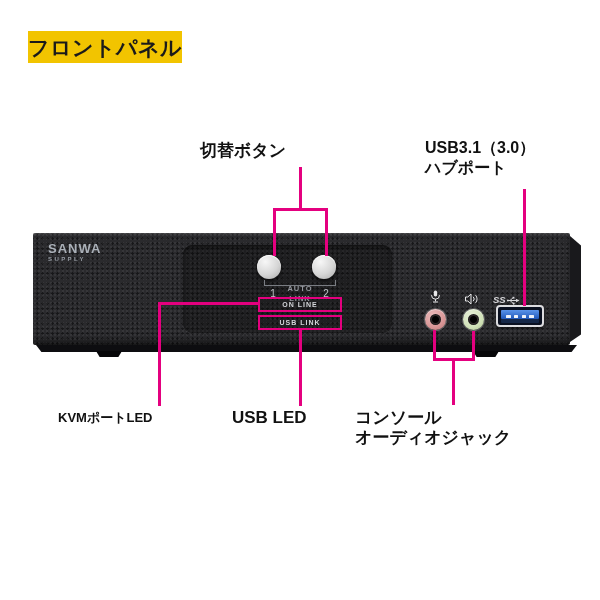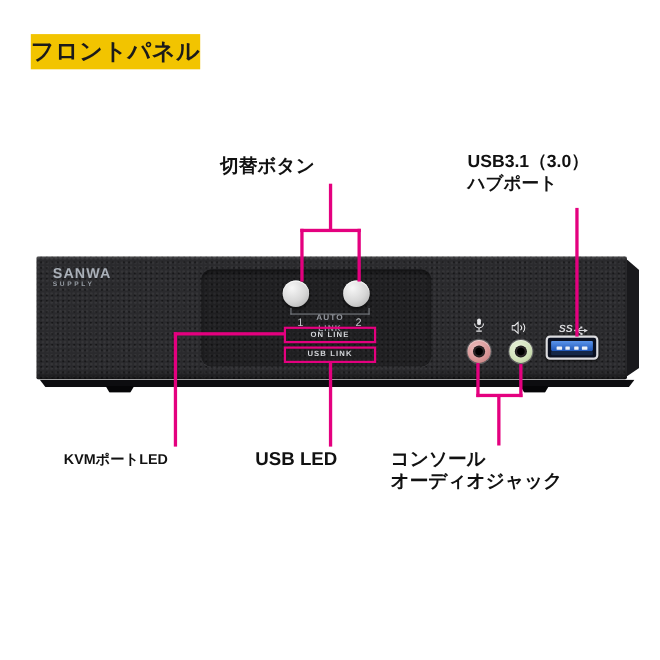--- a/index.html
+++ b/index.html
@@ -101,21 +101,21 @@
     box-shadow:0 0 0 1px rgba(255,255,255,0.25),inset 0 1px 1px rgba(255,255,255,0.5);}
   .jack-inner{position:absolute;left:50%;top:50%;width:11px;height:11px;margin:-5.5px 0 0 -5.5px;
     border-radius:50%;background:radial-gradient(circle,#000 0 3px,#30282a 4px,#151515 5.5px);}
   .jack-mic{left:425px;background:radial-gradient(circle at 40% 35%,#eec0c0,#d79494 60%,#b87878);}
   .jack-spk{left:463px;background:radial-gradient(circle at 40% 35%,#eaf2dc,#cfe0b6 60%,#a8bd8c);}
   .port-icon{position:absolute;z-index:3;}
   .icon-mic{left:430px;top:289px;}
   .icon-spk{left:465px;top:291px;}
   
   .ss-logo{position:absolute;left:493px;top:295px;z-index:3;color:#d9d9dc;
-    font-size:9.5px;font-weight:bold;font-style:italic;line-height:10px;display:flex;align-items:center;gap:1px;margin-left:15px;}
+    font-size:9.5px;font-weight:bold;font-style:italic;line-height:10px;display:flex;align-items:center;gap:1px;}
   .usb-port{
     position:absolute;left:496px;top:305px;width:48px;height:22px;z-index:3;box-sizing:border-box;
     border:2px solid #dcdcdf;border-radius:4px;background:#0a1020;
     box-shadow:0 1px 2px rgba(0,0,0,0.6);
   }
   .usb-tongue{position:absolute;left:3px;right:3px;top:3px;height:9px;border-radius:1px;
     background:linear-gradient(180deg,#5a94ea,#2057b8);}
   .usb-pins{position:absolute;left:5px;right:5px;bottom:1px;height:3px;display:flex;justify-content:space-between;}
   .usb-pin{width:4.5px;height:2.5px;background:#eef2f8;border-radius:0.5px;}
   .usb-cavity{position:absolute;left:3px;right:3px;bottom:2px;height:4px;background:#152747;border-radius:1px;}

